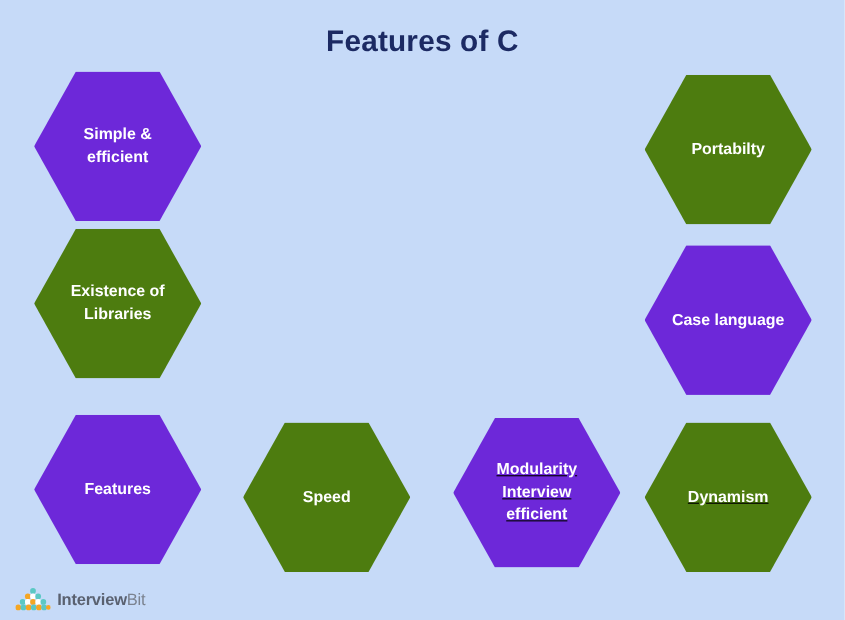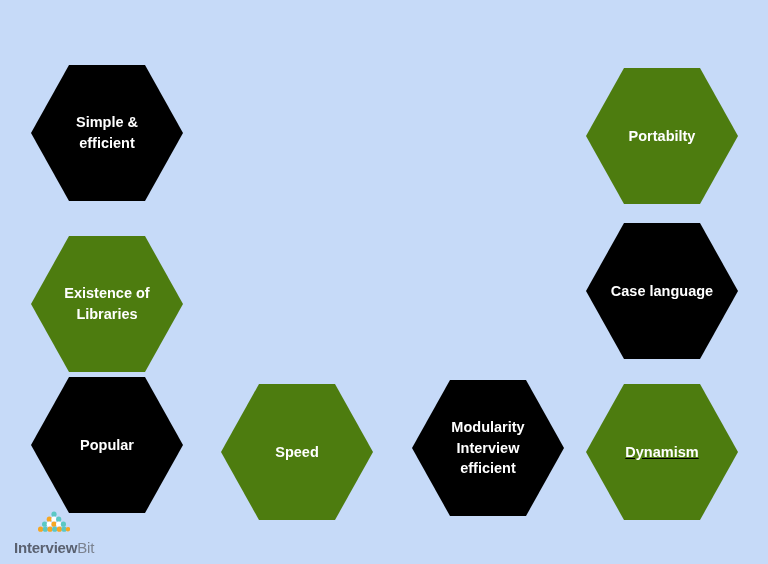--- a/index.html
+++ b/index.html
@@ -35,81 +35,81 @@
     position: absolute;
     width: 152px;
     height: 136px;
     display: flex;
     align-items: center;
     justify-content: center;
     -webkit-clip-path: polygon(25% 0%, 75% 0%, 100% 50%, 75% 100%, 25% 100%, 0% 50%);
     clip-path: polygon(25% 0%, 75% 0%, 100% 50%, 75% 100%, 25% 100%, 0% 50%);
     box-sizing: border-box;
   }
-  .hex.blue  { background: #000000; align-items: center; }
+  .hex.blue  { background: #6d28d9; align-items: center; }
   .hex.navy  { background: #4d7c0f; }
   .hex-label {
     color: #ffffff;
     font-size: 14.5px;
     font-weight: bold;
     line-height: 1.42;
     text-align: center;
     width: 120px;
     word-wrap: break-word;
     font-family: "Liberation Sans", sans-serif;
   }
   #brand {
     position: absolute;
     left: 14px;
     bottom: 8px;
     display: flex;
     align-items: center;
     gap: 6px;
-    flex-direction: column;
   }
   #brand-mark {
     width: 32px;
     height: 22px;
     display: block;
   }
   #brand-text {
     font-size: 15px;
     font-weight: bold;
     color: #5a6170;
     letter-spacing: -0.2px;
     font-family: "Liberation Sans", sans-serif;
   }
   #brand-text .light { font-weight: normal; color: #7b828f; }
 </style>
 </head>
 <body>
 
 <div id="canvas" style="background: rgb(198, 218, 248);">
 
+  <div id="page-title" style="color: rgb(28, 42, 99);">Features of C</div>
 
   <div id="hex-layer">
       <div class="hex blue" style="left: 31px; top: 65px;">
         <div class="hex-label"><span>Simple &amp;</span><br><span>efficient</span></div>
       </div>
       <div class="hex navy" style="left: 586px; top: 68px;">
         <div class="hex-label"><span>Portabilty</span></div>
       </div>
-      <div class="hex navy" style="left: 31px; top: 236px;">
+      <div class="hex navy" style="left: 31px; top: 208px;">
         <div class="hex-label"><span>Existence of</span><br><span>Libraries</span></div>
       </div>
       <div class="hex blue" style="left: 586px; top: 223px;">
         <div class="hex-label"><span>Case language</span></div>
       </div>
       <div class="hex blue" style="left: 31px; top: 377px;">
-        <div class="hex-label"><span>Popular</span></div>
+        <div class="hex-label"><span>Features</span></div>
       </div>
       <div class="hex navy" style="left: 221px; top: 384px; justify-content: center;">
         <div class="hex-label"><span>Speed</span></div>
       </div>
-      <div class="hex blue" style="left: 412px; top: 380px;">
+      <div class="hex blue" style="left: 412px; top: 380px; text-decoration: underline;">
         <div class="hex-label"><span>Modularity</span><br><span>Interview</span><br><span>efficient</span></div>
       </div>
       <div class="hex navy" style="left: 586px; top: 384px; text-decoration: underline;">
         <div class="hex-label"><span>Dynamism</span></div>
       </div>
     </div>
 
   <div id="brand">
     <svg id="brand-mark" viewBox="0 0 32 22">
       <circle cx="16" cy="3.2" r="2.6" fill="#5bc8c4"></circle>

